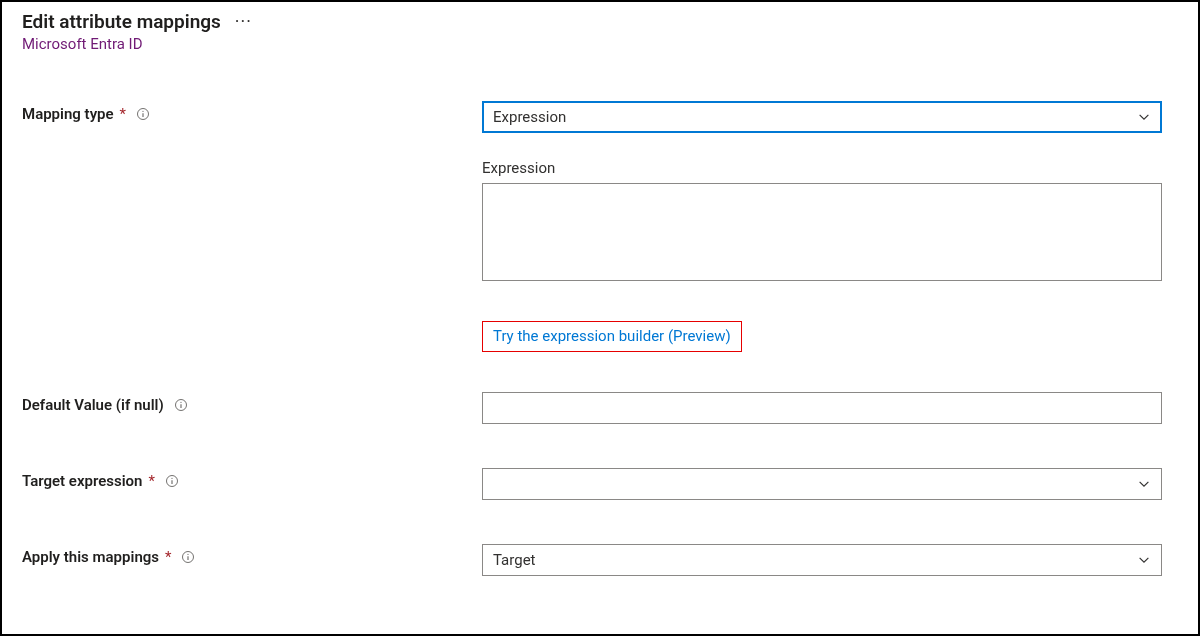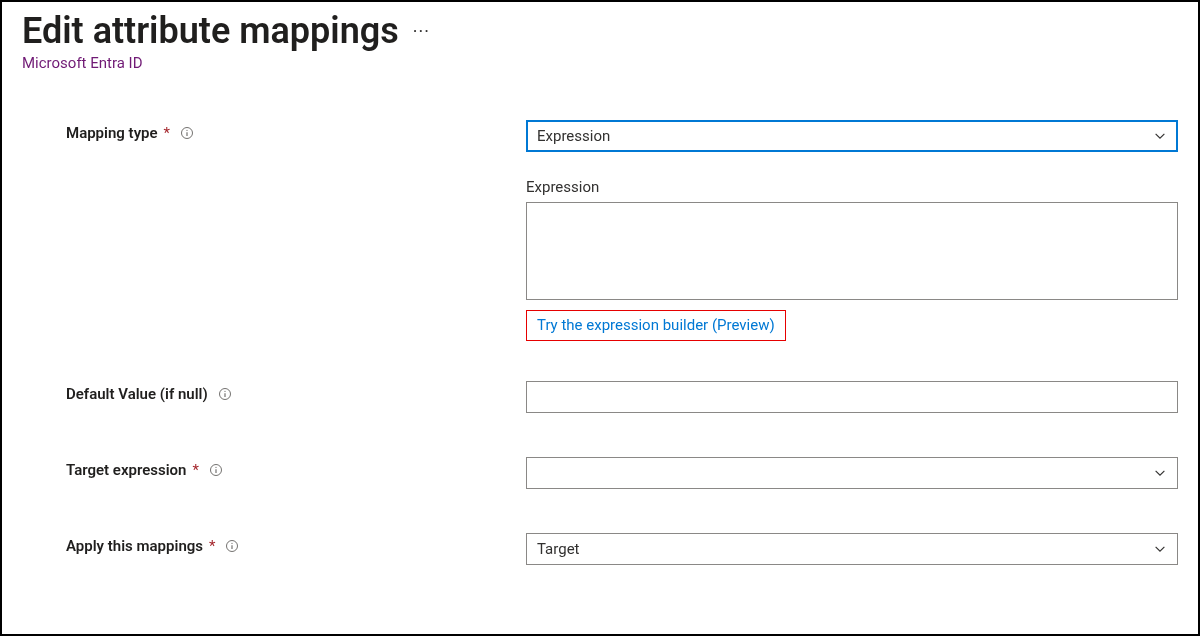--- a/index.html
+++ b/index.html
@@ -17,21 +17,21 @@
     padding: 8px 20px 20px 20px;
     position: relative;
   }
   .header {
     display: flex;
     align-items: center;
     gap: 14px;
     margin-bottom: 2px;
   }
   .header h1 {
-    font-size: 36px;
+    font-size: 19px;
     font-weight: 600;
     margin: 0;
     color: #201f1e;
   }
   .ellipsis {
     font-size: 18px;
     color: #323130;
     letter-spacing: 1px;
     cursor: pointer;
     user-select: none;
@@ -48,21 +48,20 @@
   .label-col {
     width: 460px;
     flex-shrink: 0;
     display: flex;
     align-items: center;
     gap: 4px;
     font-size: 15px;
     font-weight: 600;
     color: #201f1e;
     padding-top: 4px;
-    margin-left: 44px;
   }
   .req {
     color: #a4262c;
     font-weight: 400;
     margin-left: 2px;
   }
   .info-icon {
     display: inline-flex;
     width: 14px;
     height: 14px;
@@ -106,21 +105,21 @@
     width: 100%;
     height: 98px;
     border: 1px solid #8a8886;
     background: #ffffff;
     resize: none;
     font-family: inherit;
     font-size: 15px;
     padding: 6px 10px;
   }
   .link-row {
-    margin-top: 6px;
+    margin-top: 36px;
     margin-bottom: 40px;
   }
   .link-highlight {
     display: inline-block;
     border: 1.5px solid #e60000;
     padding: 4px 10px 6px 10px;
   }
   .link-highlight a {
     color: #0078d4;
     text-decoration: none;

